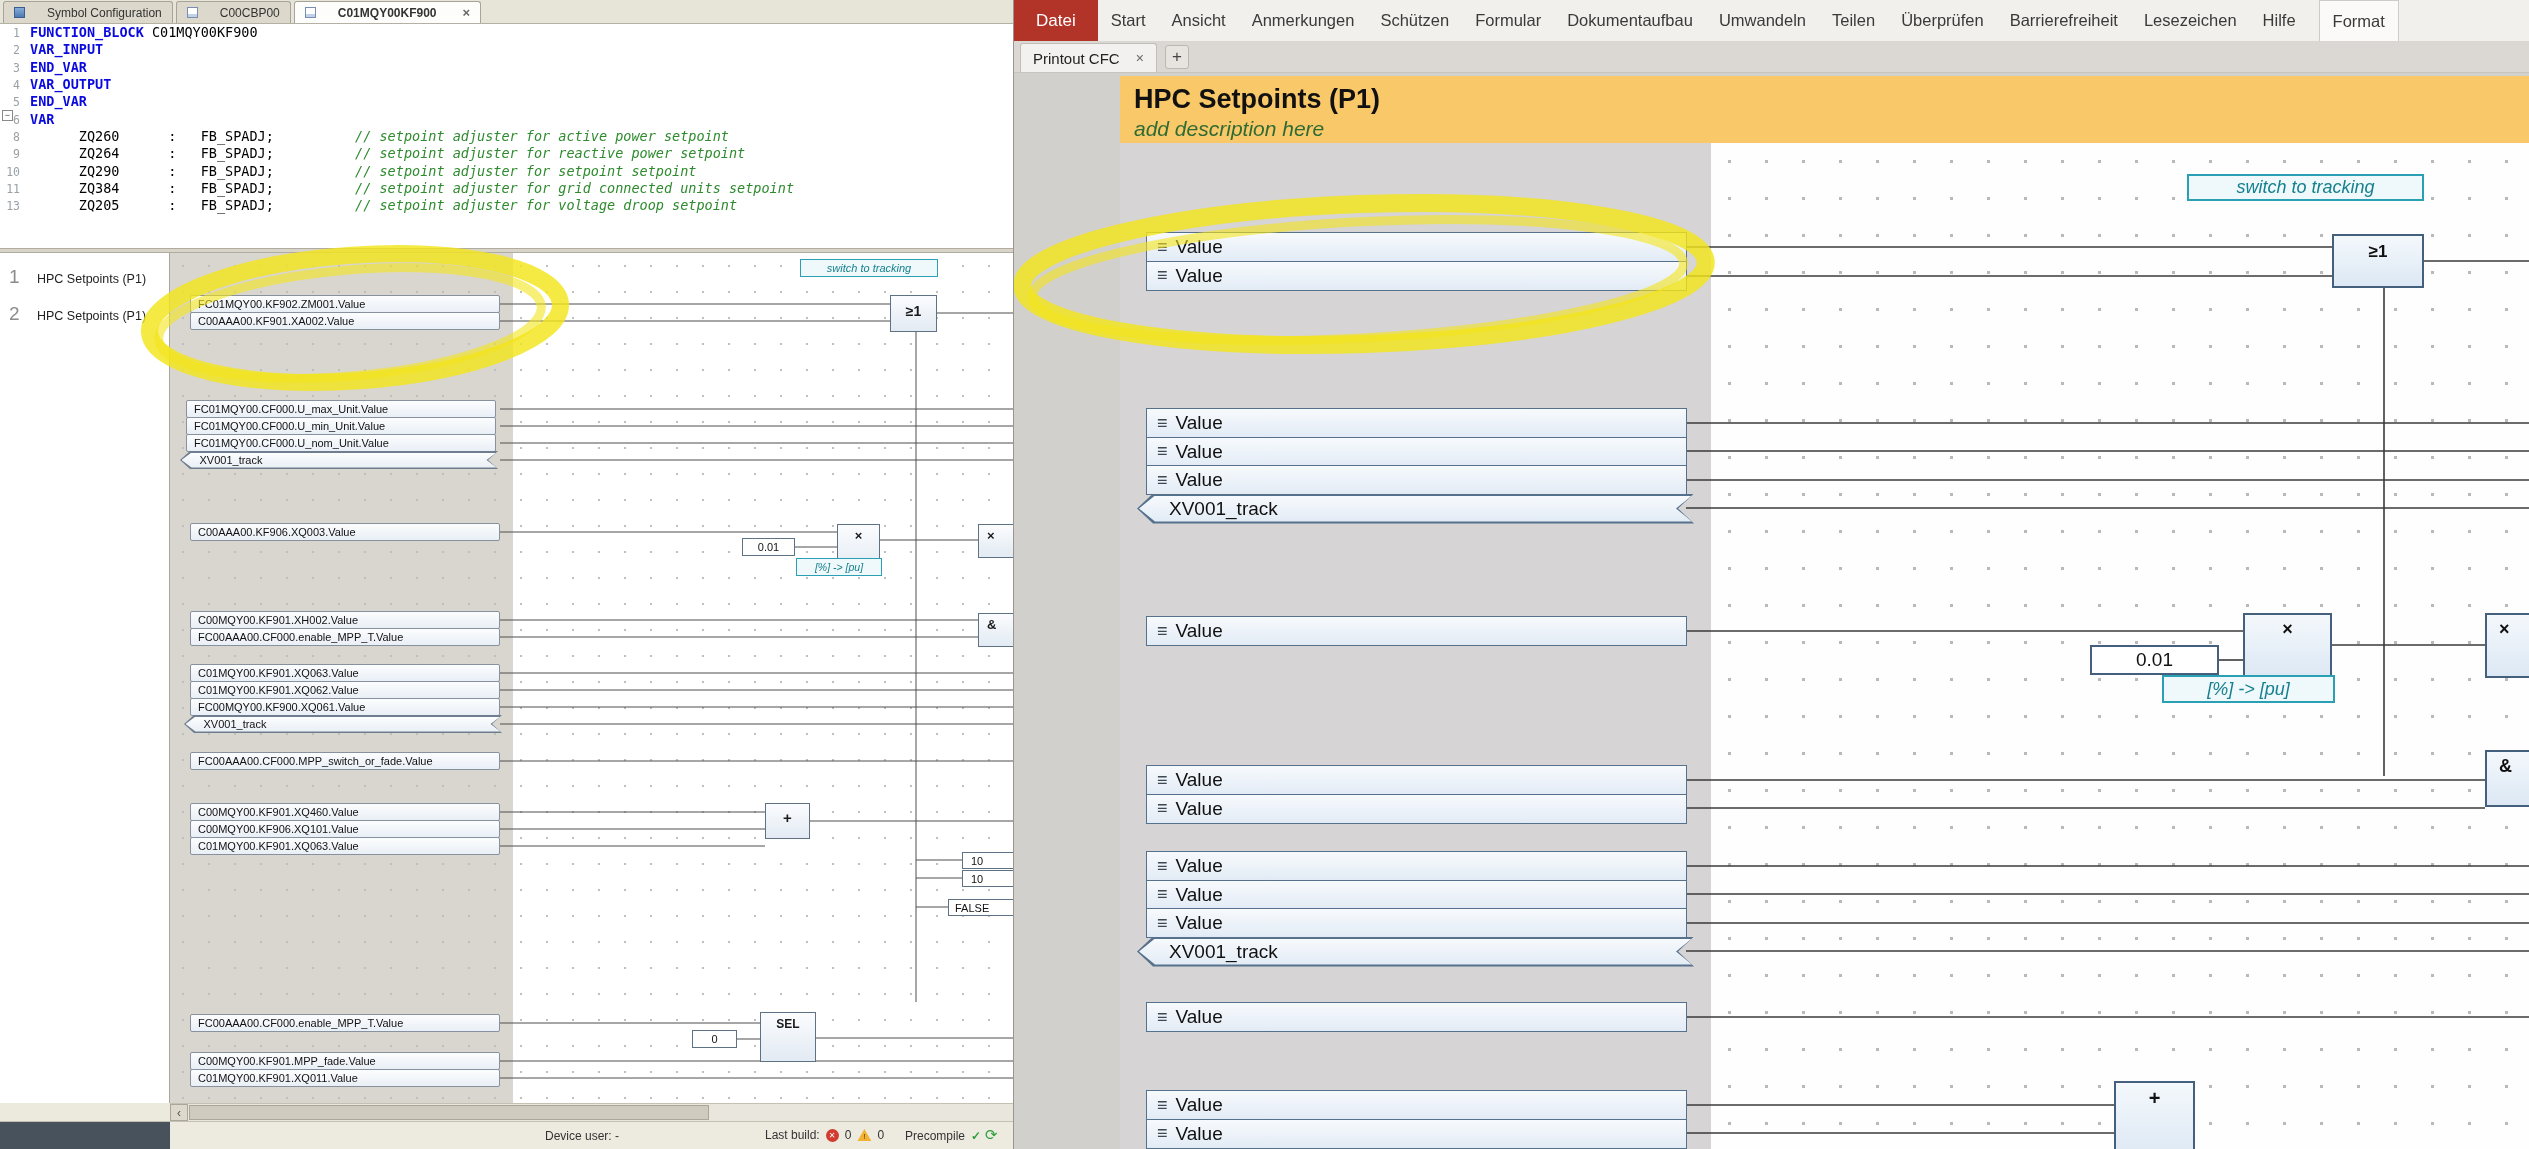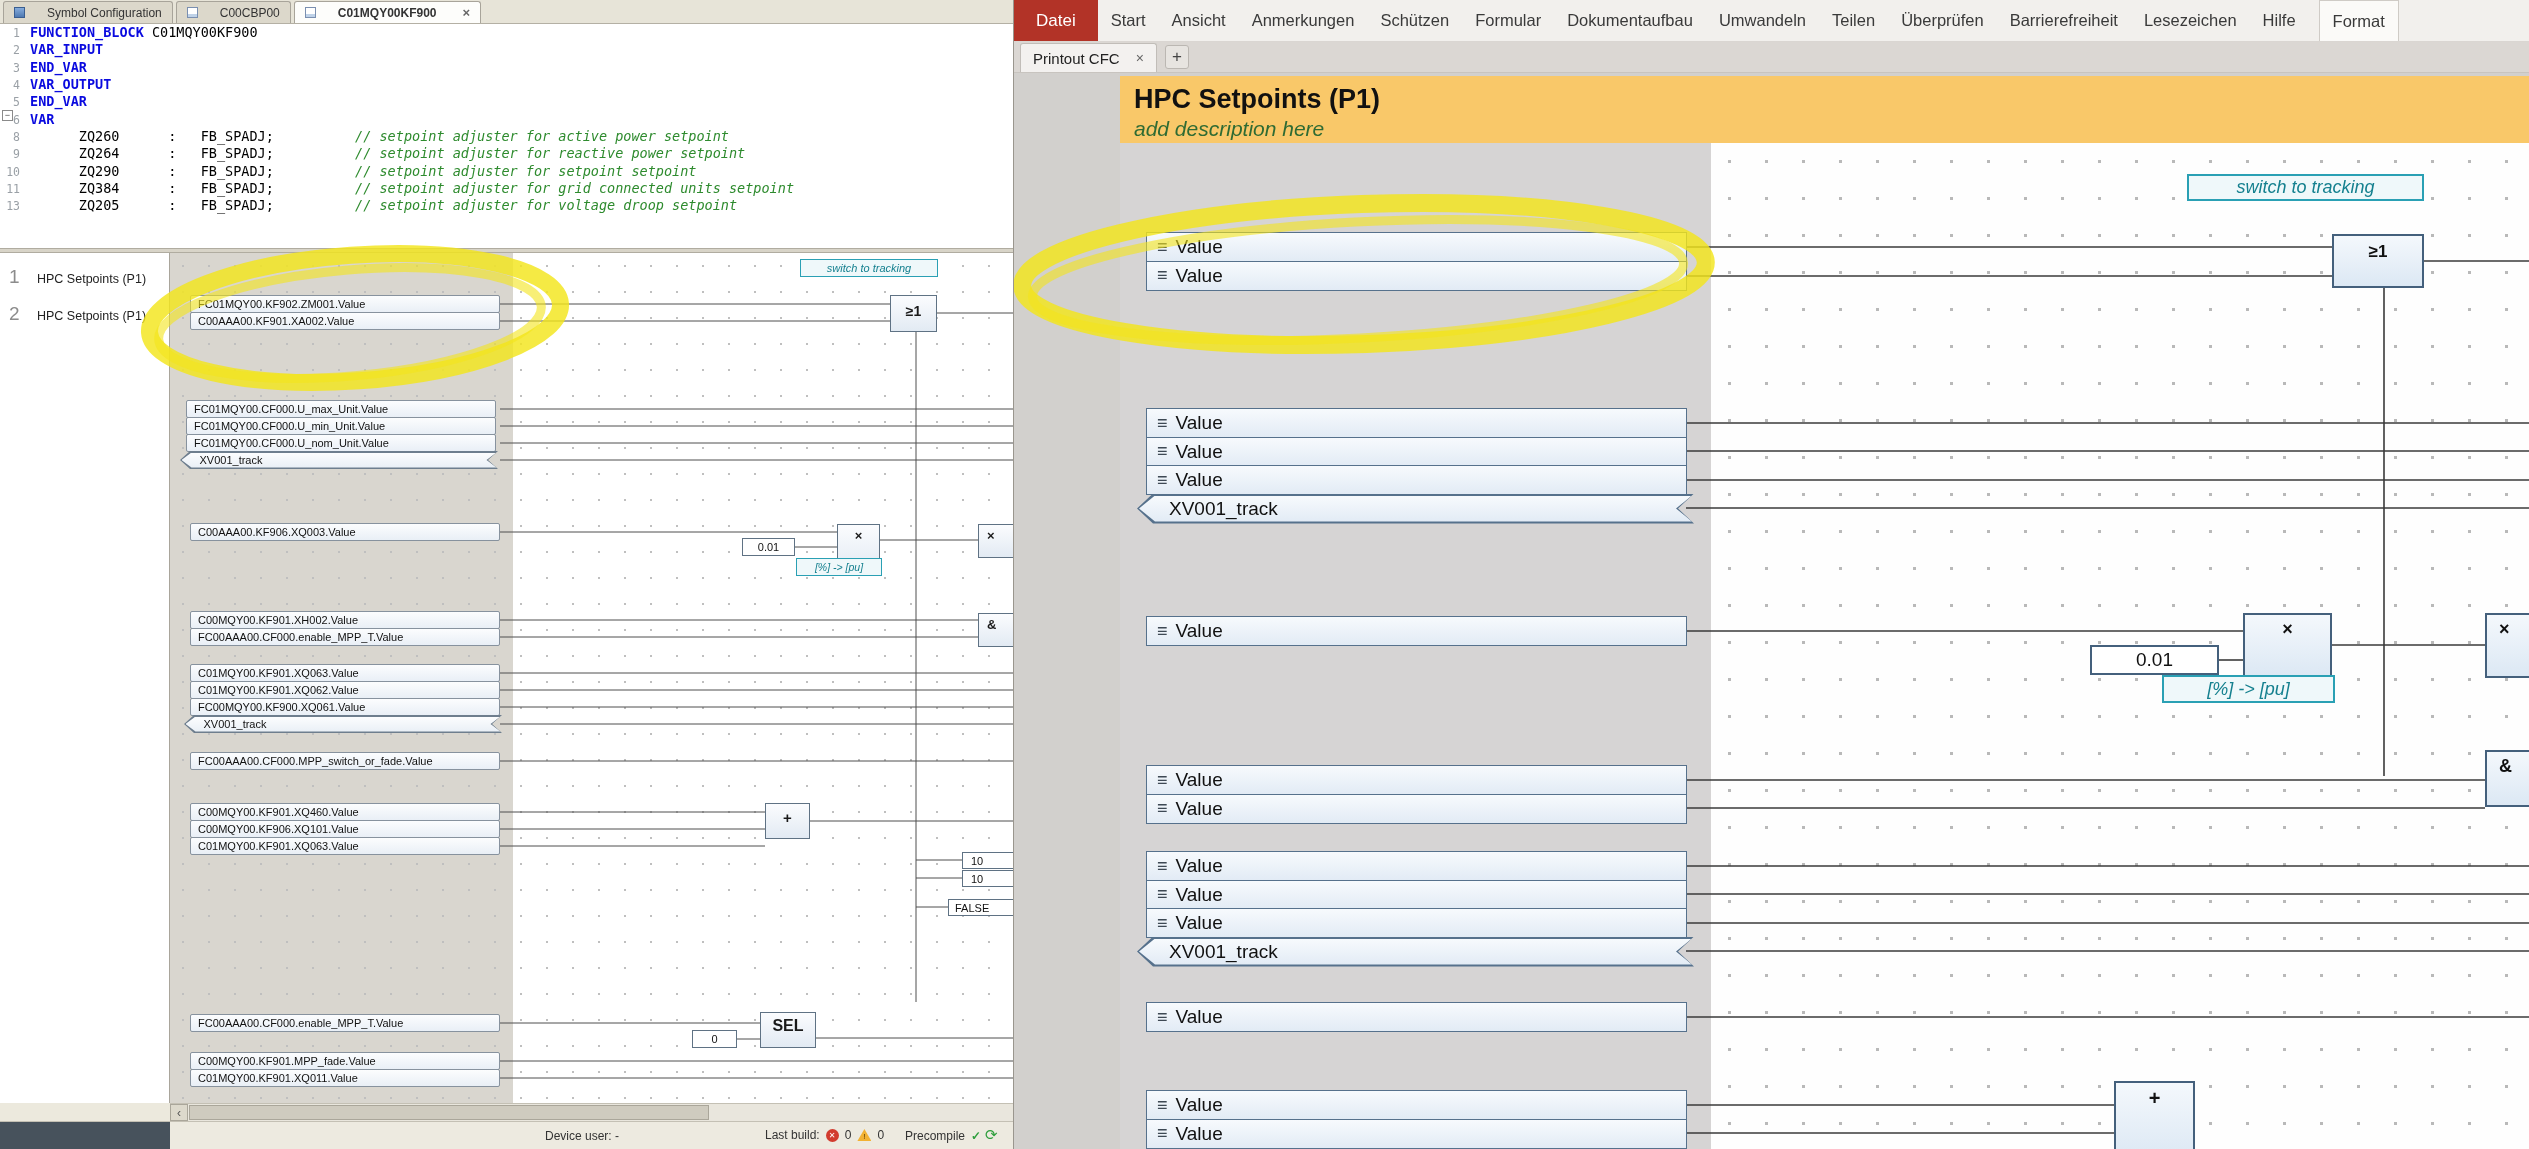--- a/index.html
+++ b/index.html
@@ -275,21 +275,21 @@
     <div class="gate" style="left:765px;top:803px;width:45px;height:36px;font-size:15px;padding-top:5px">+</div>
 
     <div class="cbox" style="left:962px;top:852px;width:60px;height:17px;font-size:11px;justify-content:flex-start;padding-left:8px">10</div>
     <div class="cbox" style="left:962px;top:870px;width:60px;height:17px;font-size:11px;justify-content:flex-start;padding-left:8px">10</div>
     <div class="cbox" style="left:948px;top:899px;width:74px;height:17px;font-size:11px;justify-content:flex-start;padding-left:6px">FALSE</div>
 
     <div class="grp" style="left:190px;top:1014px">
       <div class="srow">FC00AAA00.CF000.enable_MPP_T.Value</div>
     </div>
     <div class="cbox" style="left:692px;top:1030px;width:45px;height:18px;font-size:11px">0</div>
-    <div class="gate" style="left:760px;top:1012px;width:56px;height:36px;font-size:16px;padding-top:4px">SEL</div>
+    <div class="gate" style="left:760px;top:1012px;width:56px;height:50px;font-size:12px;padding-top:4px">SEL</div>
     <div class="grp" style="left:190px;top:1052px">
       <div class="srow">C00MQY00.KF901.MPP_fade.Value</div>
       <div class="srow">C01MQY00.KF901.XQ011.Value</div>
     </div>
 
     <svg class="marker" width="1013" height="1149" viewBox="0 0 1013 1149">
       <ellipse cx="355" cy="318" rx="206" ry="63" fill="none" stroke="#F3E51B" stroke-width="17" opacity="0.82" transform="rotate(-4 355 318)"></ellipse>
       <ellipse cx="350" cy="323" rx="192" ry="53" fill="none" stroke="#F3E51B" stroke-width="9" opacity="0.6" transform="rotate(-5 350 323)"></ellipse>
     </svg>
 

